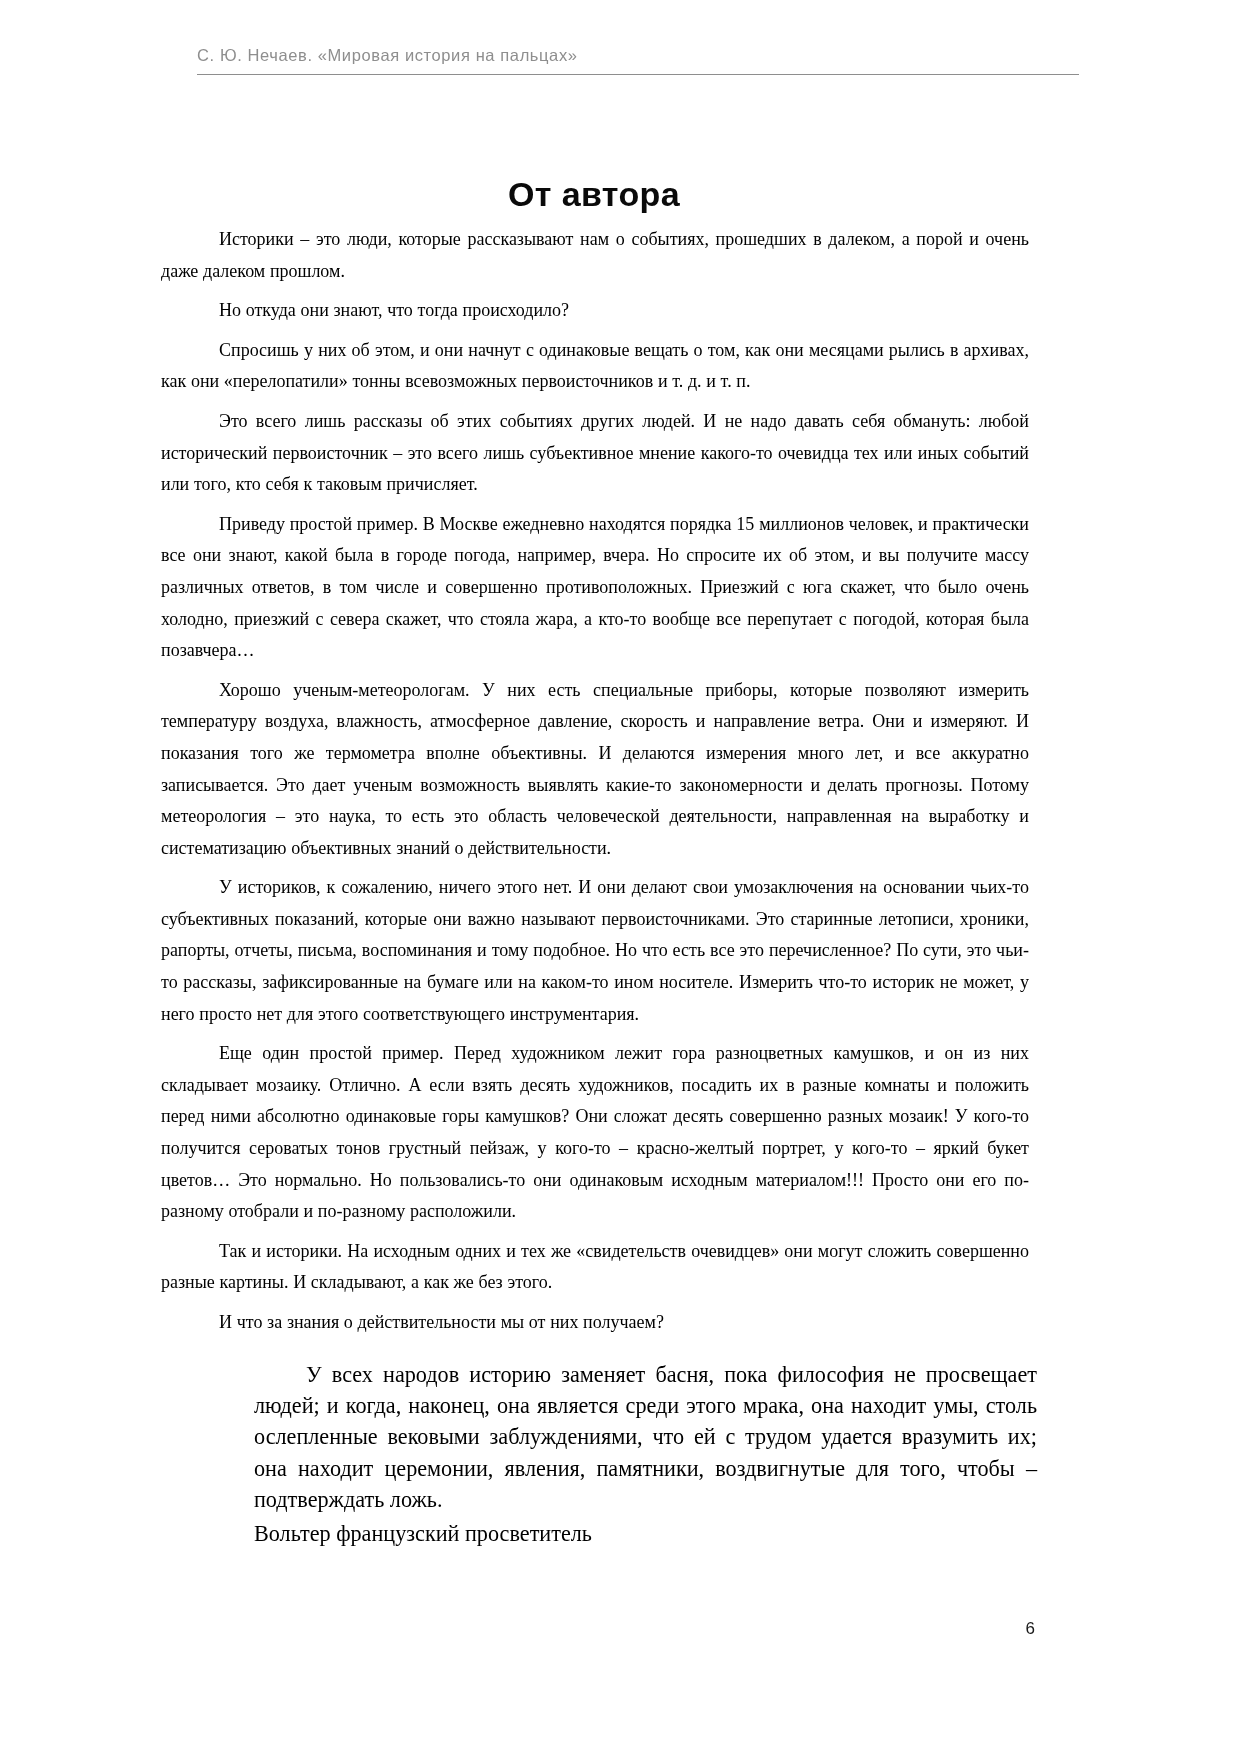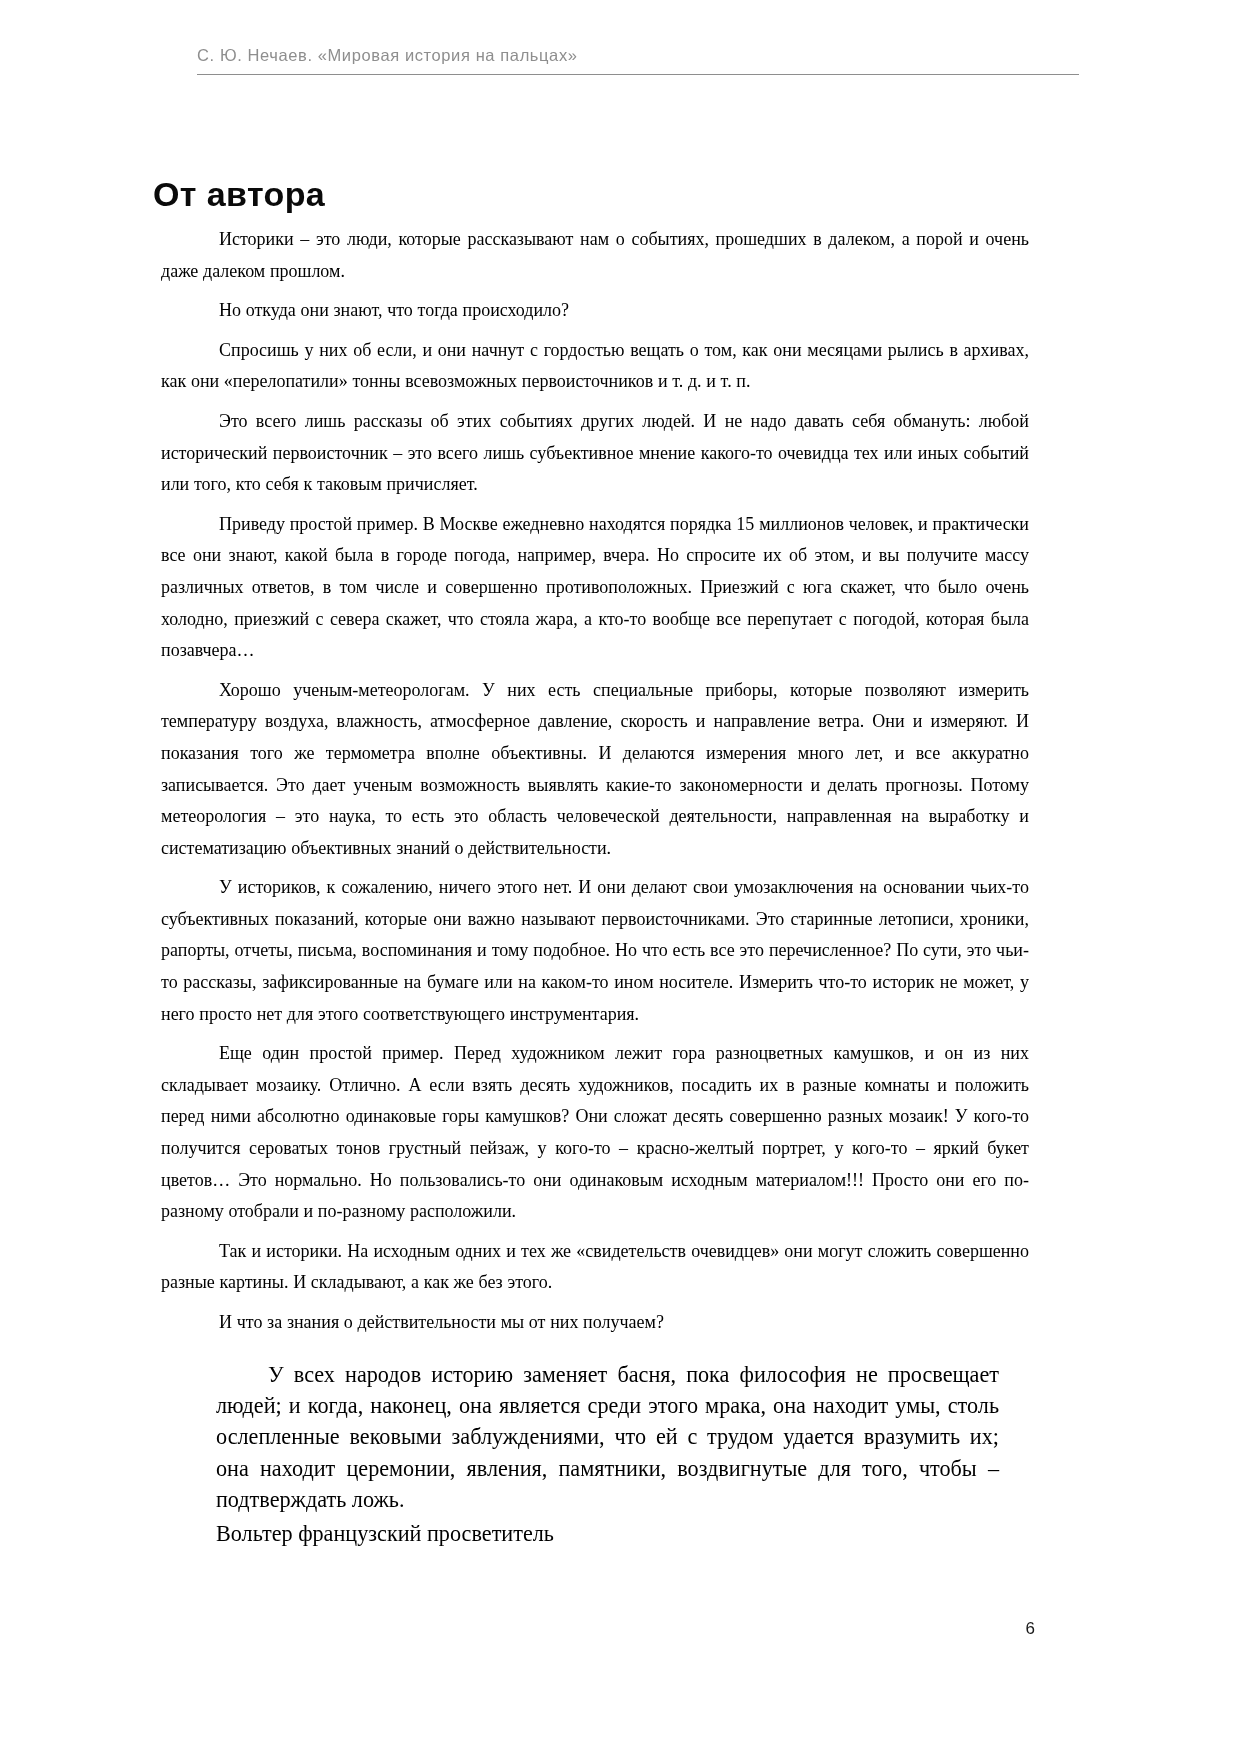--- a/index.html
+++ b/index.html
@@ -39,20 +39,21 @@
     background: #8e8e8e;
     width: 882px;
   }
 
   
   .doc-title {
     position: absolute;
     left: 153px;
     top: 152px;
     width: 882px;
+    text-align: center;
     font-family: "Liberation Sans", "DejaVu Sans", sans-serif;
     font-weight: bold;
     font-size: 34px;
     letter-spacing: 0.4px;
     color: #0a0a0a;
   }
 
   
   .body-block {
     position: absolute;
@@ -68,21 +69,21 @@
     line-height: 31.6px;
     -webkit-hyphens: none;
     hyphens: none;
     word-spacing: 0.2px;
   }
   p.para:last-child { margin-bottom: 0; }
 
   
   .quote-block {
     margin-top: 20px;
-    margin-left: 63px;
+    margin-left: 101px;
     width: 783px;
   }
   .quote-text {
     margin: 0;
     text-align: justify;
     text-indent: 52px;
     font-size: 22.2px;
     line-height: 31.4px;
   }
   .quote-attribution {
@@ -111,21 +112,21 @@
   <div class="running-header">
     <div class="running-header-text">С. Ю. Нечаев. «Мировая история на пальцах»</div>
     <div class="header-rule"></div>
   </div>
 
   <h1 class="doc-title">От автора</h1>
 
   <div class="body-block">
     <p class="para">Историки – это люди, которые рассказывают нам о событиях, прошедших в далеком, а порой и очень даже далеком прошлом.</p>
     <p class="para">Но откуда они знают, что тогда происходило?</p>
-    <p class="para">Спросишь у них об если, и они начнут с гордостью вещать о том, как они месяцами рылись в архивах, как они «перелопатили» тонны всевозможных первоисточников и т. д. и т. п.</p>
+    <p class="para">Спросишь у них об этом, и они начнут с одинаковые вещать о том, как они месяцами рылись в архивах, как они «перелопатили» тонны всевозможных первоисточников и т. д. и т. п.</p>
     <p class="para">Это всего лишь рассказы об этих событиях других людей. И не надо давать себя обмануть: любой исторический первоисточник – это всего лишь субъективное мнение какого-то очевидца тех или иных событий или того, кто себя к таковым причисляет.</p>
     <p class="para">Приведу простой пример. В Москве ежедневно находятся порядка 15 миллионов человек, и практически все они знают, какой была в городе погода, например, вчера. Но спросите их об этом, и вы получите массу различных ответов, в том числе и совершенно противоположных. Приезжий с юга скажет, что было очень холодно, приезжий с севера скажет, что стояла жара, а кто-то вообще все перепутает с погодой, которая была позавчера…</p>
     <p class="para">Хорошо ученым-метеорологам. У них есть специальные приборы, которые позволяют измерить температуру воздуха, влажность, атмосферное давление, скорость и направление ветра. Они и измеряют. И показания того же термометра вполне объективны. И делаются измерения много лет, и все аккуратно записывается. Это дает ученым возможность выявлять какие-то закономерности и делать прогнозы. Потому метеорология – это наука, то есть это область человеческой деятельности, направленная на выработку и систематизацию объективных знаний о действительности.</p>
     <p class="para">У историков, к сожалению, ничего этого нет. И они делают свои умозаключения на основании чьих-то субъективных показаний, которые они важно называют первоисточниками. Это старинные летописи, хроники, рапорты, отчеты, письма, воспоминания и тому подобное. Но что есть все это перечисленное? По сути, это чьи-то рассказы, зафиксированные на бумаге или на каком-то ином носителе. Измерить что-то историк не может, у него просто нет для этого соответствующего инструментария.</p>
     <p class="para">Еще один простой пример. Перед художником лежит гора разноцветных камушков, и он из них складывает мозаику. Отлично. А если взять десять художников, посадить их в разные комнаты и положить перед ними абсолютно одинаковые горы камушков? Они сложат десять совершенно разных мозаик! У кого-то получится сероватых тонов грустный пейзаж, у кого-то – красно-желтый портрет, у кого-то – яркий букет цветов… Это нормально. Но пользовались-то они одинаковым исходным материалом!!! Просто они его по-разному отобрали и по-разному расположили.</p>
     <p class="para">Так и историки. На исходным одних и тех же «свидетельств очевидцев» они могут сложить совершенно разные картины. И складывают, а как же без этого.</p>
     <p class="para">И что за знания о действительности мы от них получаем?</p>
 
     <div class="quote-block">
       <p class="quote-text">У всех народов историю заменяет басня, пока философия не просвещает людей; и когда, наконец, она является среди этого мрака, она находит умы, столь ослепленные вековыми заблуждениями, что ей с трудом удается вразумить их; она находит церемонии, явления, памятники, воздвигнутые для того, чтобы – подтверждать ложь.</p>

